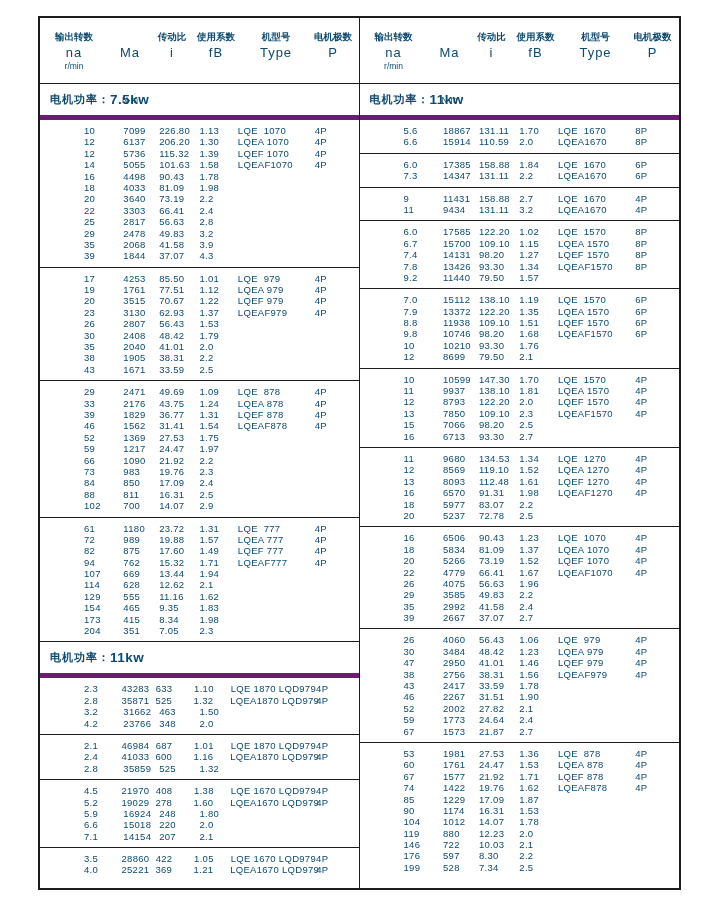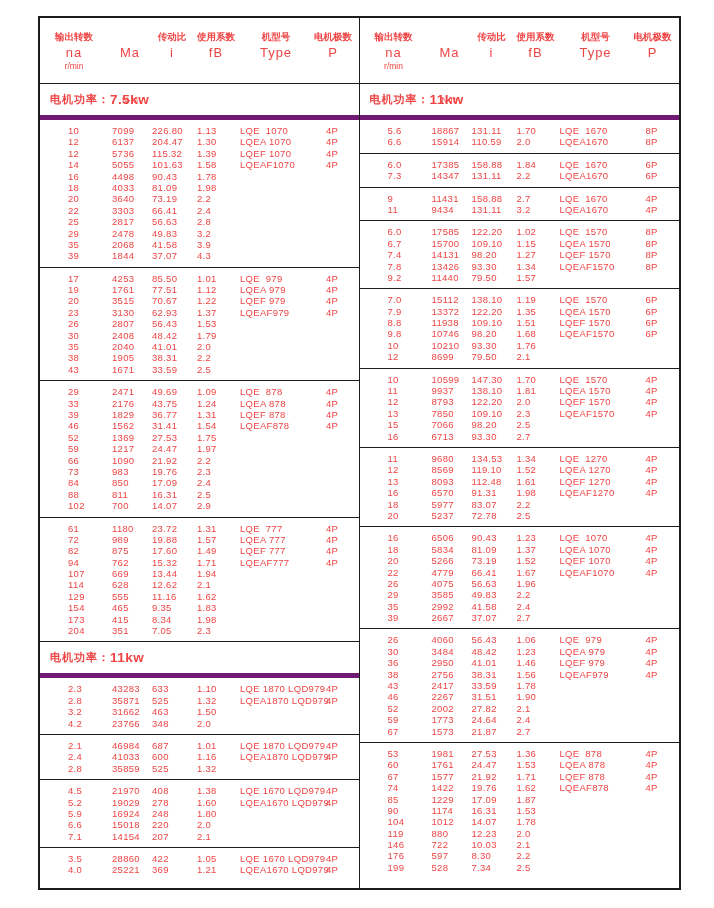--- a/index.html
+++ b/index.html
@@ -1,34 +1,34 @@
 <!DOCTYPE html>
 <html><head>
 <meta charset="utf-8">
 <style>
   html,body{margin:0;padding:0;background:#ffffff;}
   .page{position:relative;width:714px;height:908px;background:#ffffff;overflow:hidden;
-        font-family:"Liberation Sans","DejaVu Sans",sans-serif;color:#ef4444;}
+        font-family:"Liberation Sans","DejaVu Sans",sans-serif;color:#0c4a6e;}
   .table-outer{position:absolute;left:38px;top:16px;width:643px;height:874px;
         border:2px solid #1c1c1c;box-sizing:border-box;display:flex;background:#fff;}
   .half{flex:1 1 50%;display:flex;flex-direction:column;box-sizing:border-box;min-width:0;overflow:hidden;}
   .half.left{border-right:1px solid #1c1c1c;}
   .col-header{height:66px;border-bottom:1px solid #1c1c1c;display:flex;align-items:center;
         flex:0 0 auto;padding-left:2px;box-sizing:border-box;}
   .hcol{display:flex;flex-direction:column;align-items:center;justify-content:center;gap:1px;}
   .hc0{width:64px;}.hc1{width:48px;gap:35px;}.hc2{width:36px;}.hc3{width:52px;}.hc4{width:68px;}.hc5{width:46px;}
   .hcn{font-size:9.5px;font-weight:bold;white-space:nowrap;}
   .hsym{font-size:13px;letter-spacing:1px;}
   .hunit{font-size:8.5px;height:10px;line-height:10px;text-align:center;}
   .body{flex:1 1 auto;display:flex;flex-direction:column;min-height:0;}
   .section-title{height:36px;border-bottom:5px solid #701a75;display:flex;align-items:center;
         padding-left:10px;flex:0 0 auto;box-sizing:border-box;}
   .stl{font-size:11px;font-weight:bold;letter-spacing:1px;}
   .stp{font-size:13.5px;font-weight:bold;letter-spacing:0.5px;}
-  .block{border-bottom:1px solid #1c1c1c;padding:5px 0;flex:0 0 auto;box-sizing:border-box;}
+  .block{border-bottom:1px solid #1c1c1c;padding:5px 16px;flex:0 0 auto;box-sizing:border-box;}
   .body > .block:last-child{border-bottom:none;flex:1 1 auto;}
   .row{display:flex;height:11.4px;line-height:11.4px;font-size:9.5px;padding-left:28px;letter-spacing:0.3px;}
   .c{white-space:pre;}
   .c-na{width:44px;}.c-ma{width:40px;}.c-i{width:45px;}.c-fb{width:43px;}.c-type{width:86px;}.c-p{width:31px;}
 </style>
 </head>
 <body>
 
 <div class="page">
   <div class="table-outer">
@@ -75,21 +75,21 @@
               <div class="c c-na">10</div>
               <div class="c c-ma">7099</div>
               <div class="c c-i">226.80</div>
               <div class="c c-fb">1.13</div>
               <div class="c c-type">LQE  1070</div>
               <div class="c c-p">4P</div>
             </div>
             <div class="row">
               <div class="c c-na">12</div>
               <div class="c c-ma">6137</div>
-              <div class="c c-i">204.47</div>
+              <div class="c c-i">206.20</div>
               <div class="c c-fb">1.30</div>
               <div class="c c-type">LQEA 1070</div>
               <div class="c c-p">4P</div>
             </div>
             <div class="row">
               <div class="c c-na">12</div>
               <div class="c c-ma">5736</div>
               <div class="c c-i">115.32</div>
               <div class="c c-fb">1.39</div>
               <div class="c c-type">LQEF 1070</div>
@@ -901,21 +901,21 @@
             </div>
             <div class="row">
               <div class="c c-na">30</div>
               <div class="c c-ma">3484</div>
               <div class="c c-i">48.42</div>
               <div class="c c-fb">1.23</div>
               <div class="c c-type">LQEA 979</div>
               <div class="c c-p">4P</div>
             </div>
             <div class="row">
-              <div class="c c-na">36</div>
+              <div class="c c-na">47</div>
               <div class="c c-ma">2950</div>
               <div class="c c-i">41.01</div>
               <div class="c c-fb">1.46</div>
               <div class="c c-type">LQEF 979</div>
               <div class="c c-p">4P</div>
             </div>
             <div class="row">
               <div class="c c-na">38</div>
               <div class="c c-ma">2756</div>
               <div class="c c-i">38.31</div>

